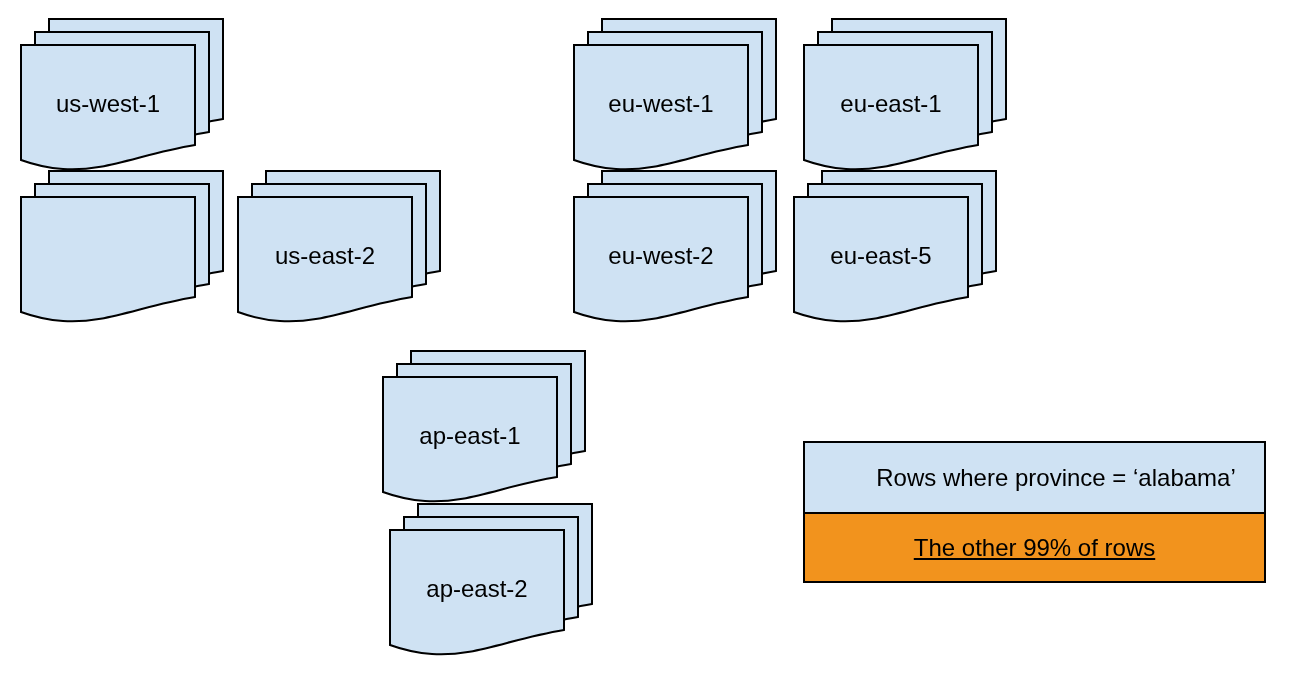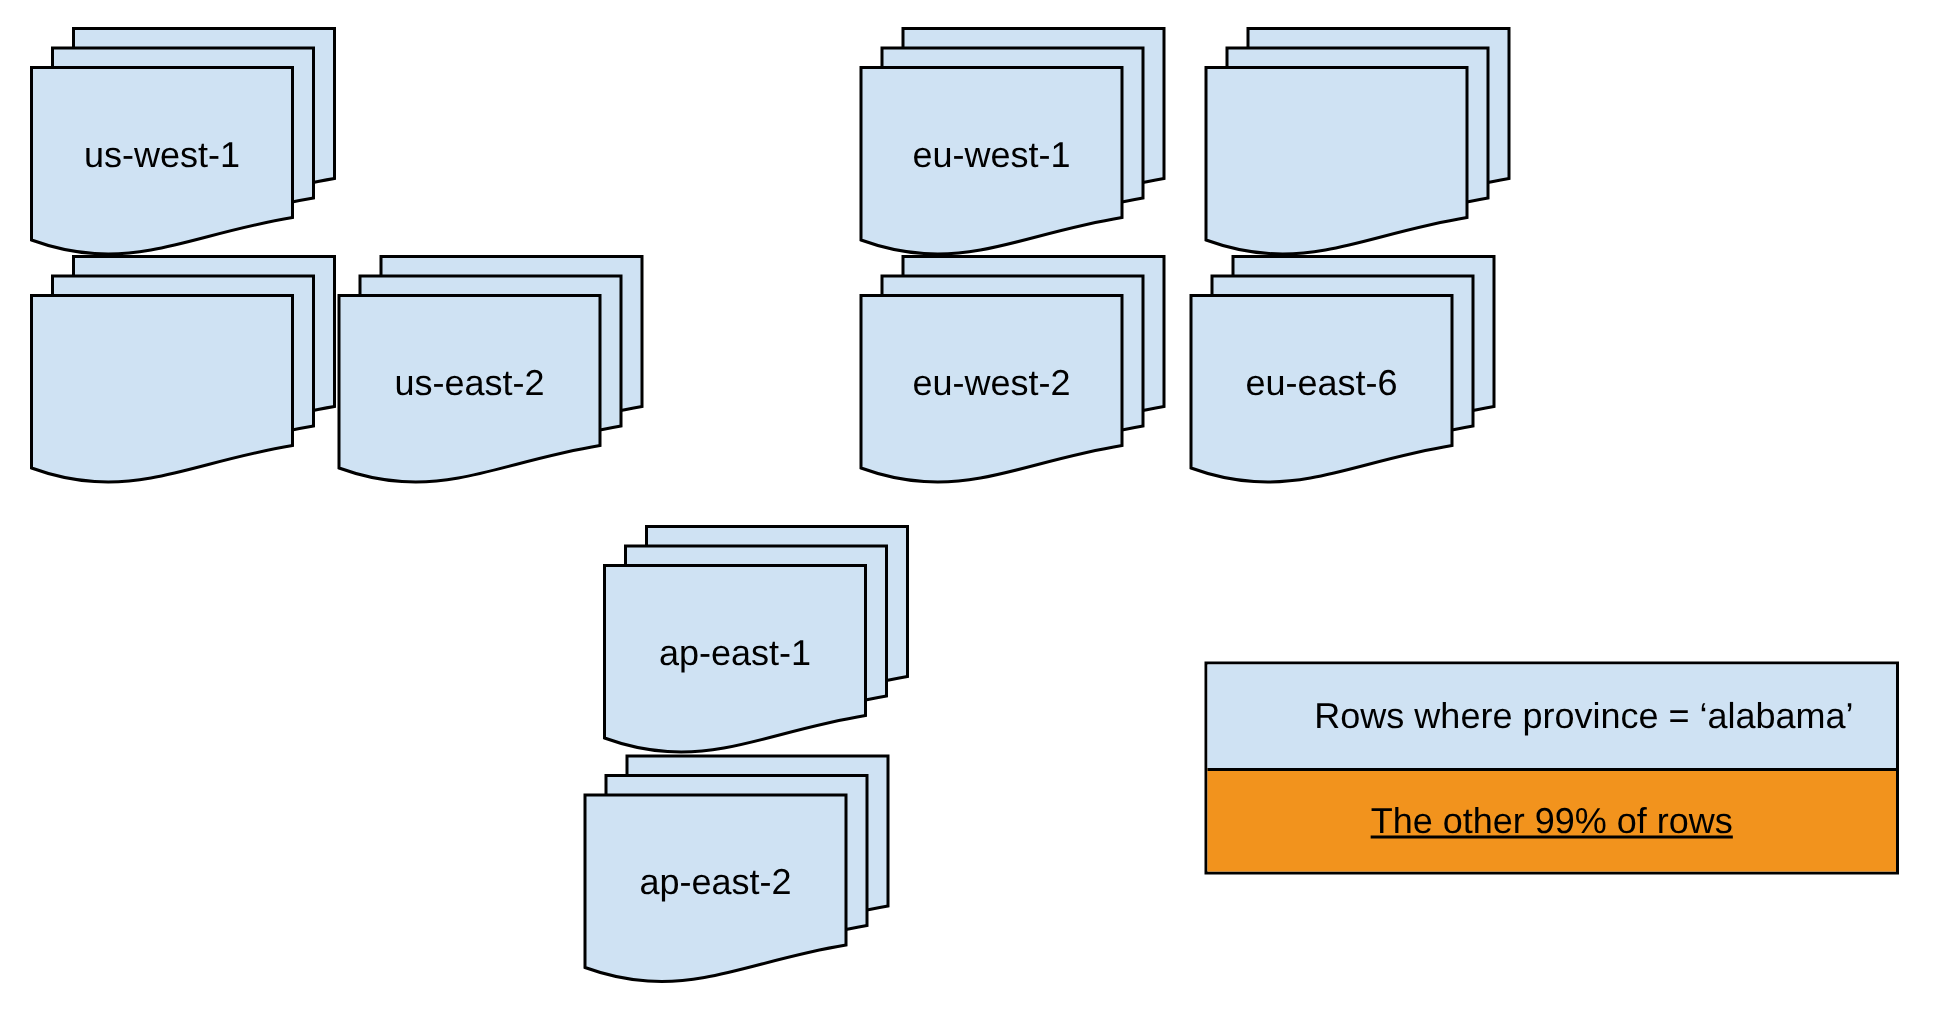--- a/index.html
+++ b/index.html
@@ -94,31 +94,32 @@
     </svg>
     <div class="label">eu-west-1</div>
   </div>
 
   <div class="stack" style="left:803px;top:18px">
     <svg class="docs" width="204" height="154" viewBox="0 0 204 154">
       <use href="#doc-shape" x="28" y="0"></use>
       <use href="#doc-shape" x="14" y="13"></use>
       <use href="#doc-shape" x="0" y="26"></use>
     </svg>
+    <div class="label">eu-east-1</div>
   </div>
 
   <div class="stack" style="left:20px;top:170px">
     <svg class="docs" width="204" height="154" viewBox="0 0 204 154">
       <use href="#doc-shape" x="28" y="0"></use>
       <use href="#doc-shape" x="14" y="13"></use>
       <use href="#doc-shape" x="0" y="26"></use>
     </svg>
   </div>
 
-  <div class="stack" style="left:225px;top:170px">
+  <div class="stack" style="left:237px;top:170px">
     <svg class="docs" width="204" height="154" viewBox="0 0 204 154">
       <use href="#doc-shape" x="28" y="0"></use>
       <use href="#doc-shape" x="14" y="13"></use>
       <use href="#doc-shape" x="0" y="26"></use>
     </svg>
     <div class="label">us-east-2</div>
   </div>
 
   <div class="stack" style="left:573px;top:170px">
     <svg class="docs" width="204" height="154" viewBox="0 0 204 154">
@@ -128,24 +129,24 @@
     </svg>
     <div class="label">eu-west-2</div>
   </div>
 
   <div class="stack" style="left:793px;top:170px">
     <svg class="docs" width="204" height="154" viewBox="0 0 204 154">
       <use href="#doc-shape" x="28" y="0"></use>
       <use href="#doc-shape" x="14" y="13"></use>
       <use href="#doc-shape" x="0" y="26"></use>
     </svg>
-    <div class="label">eu-east-6</div>
+    <div class="label">eu-east-5</div>
   </div>
 
-  <div class="stack" style="left:402px;top:350px">
+  <div class="stack" style="left:382px;top:350px">
     <svg class="docs" width="204" height="154" viewBox="0 0 204 154">
       <use href="#doc-shape" x="28" y="0"></use>
       <use href="#doc-shape" x="14" y="13"></use>
       <use href="#doc-shape" x="0" y="26"></use>
     </svg>
     <div class="label">ap-east-1</div>
   </div>
 
   <div class="stack" style="left:389px;top:503px">
     <svg class="docs" width="204" height="154" viewBox="0 0 204 154">

